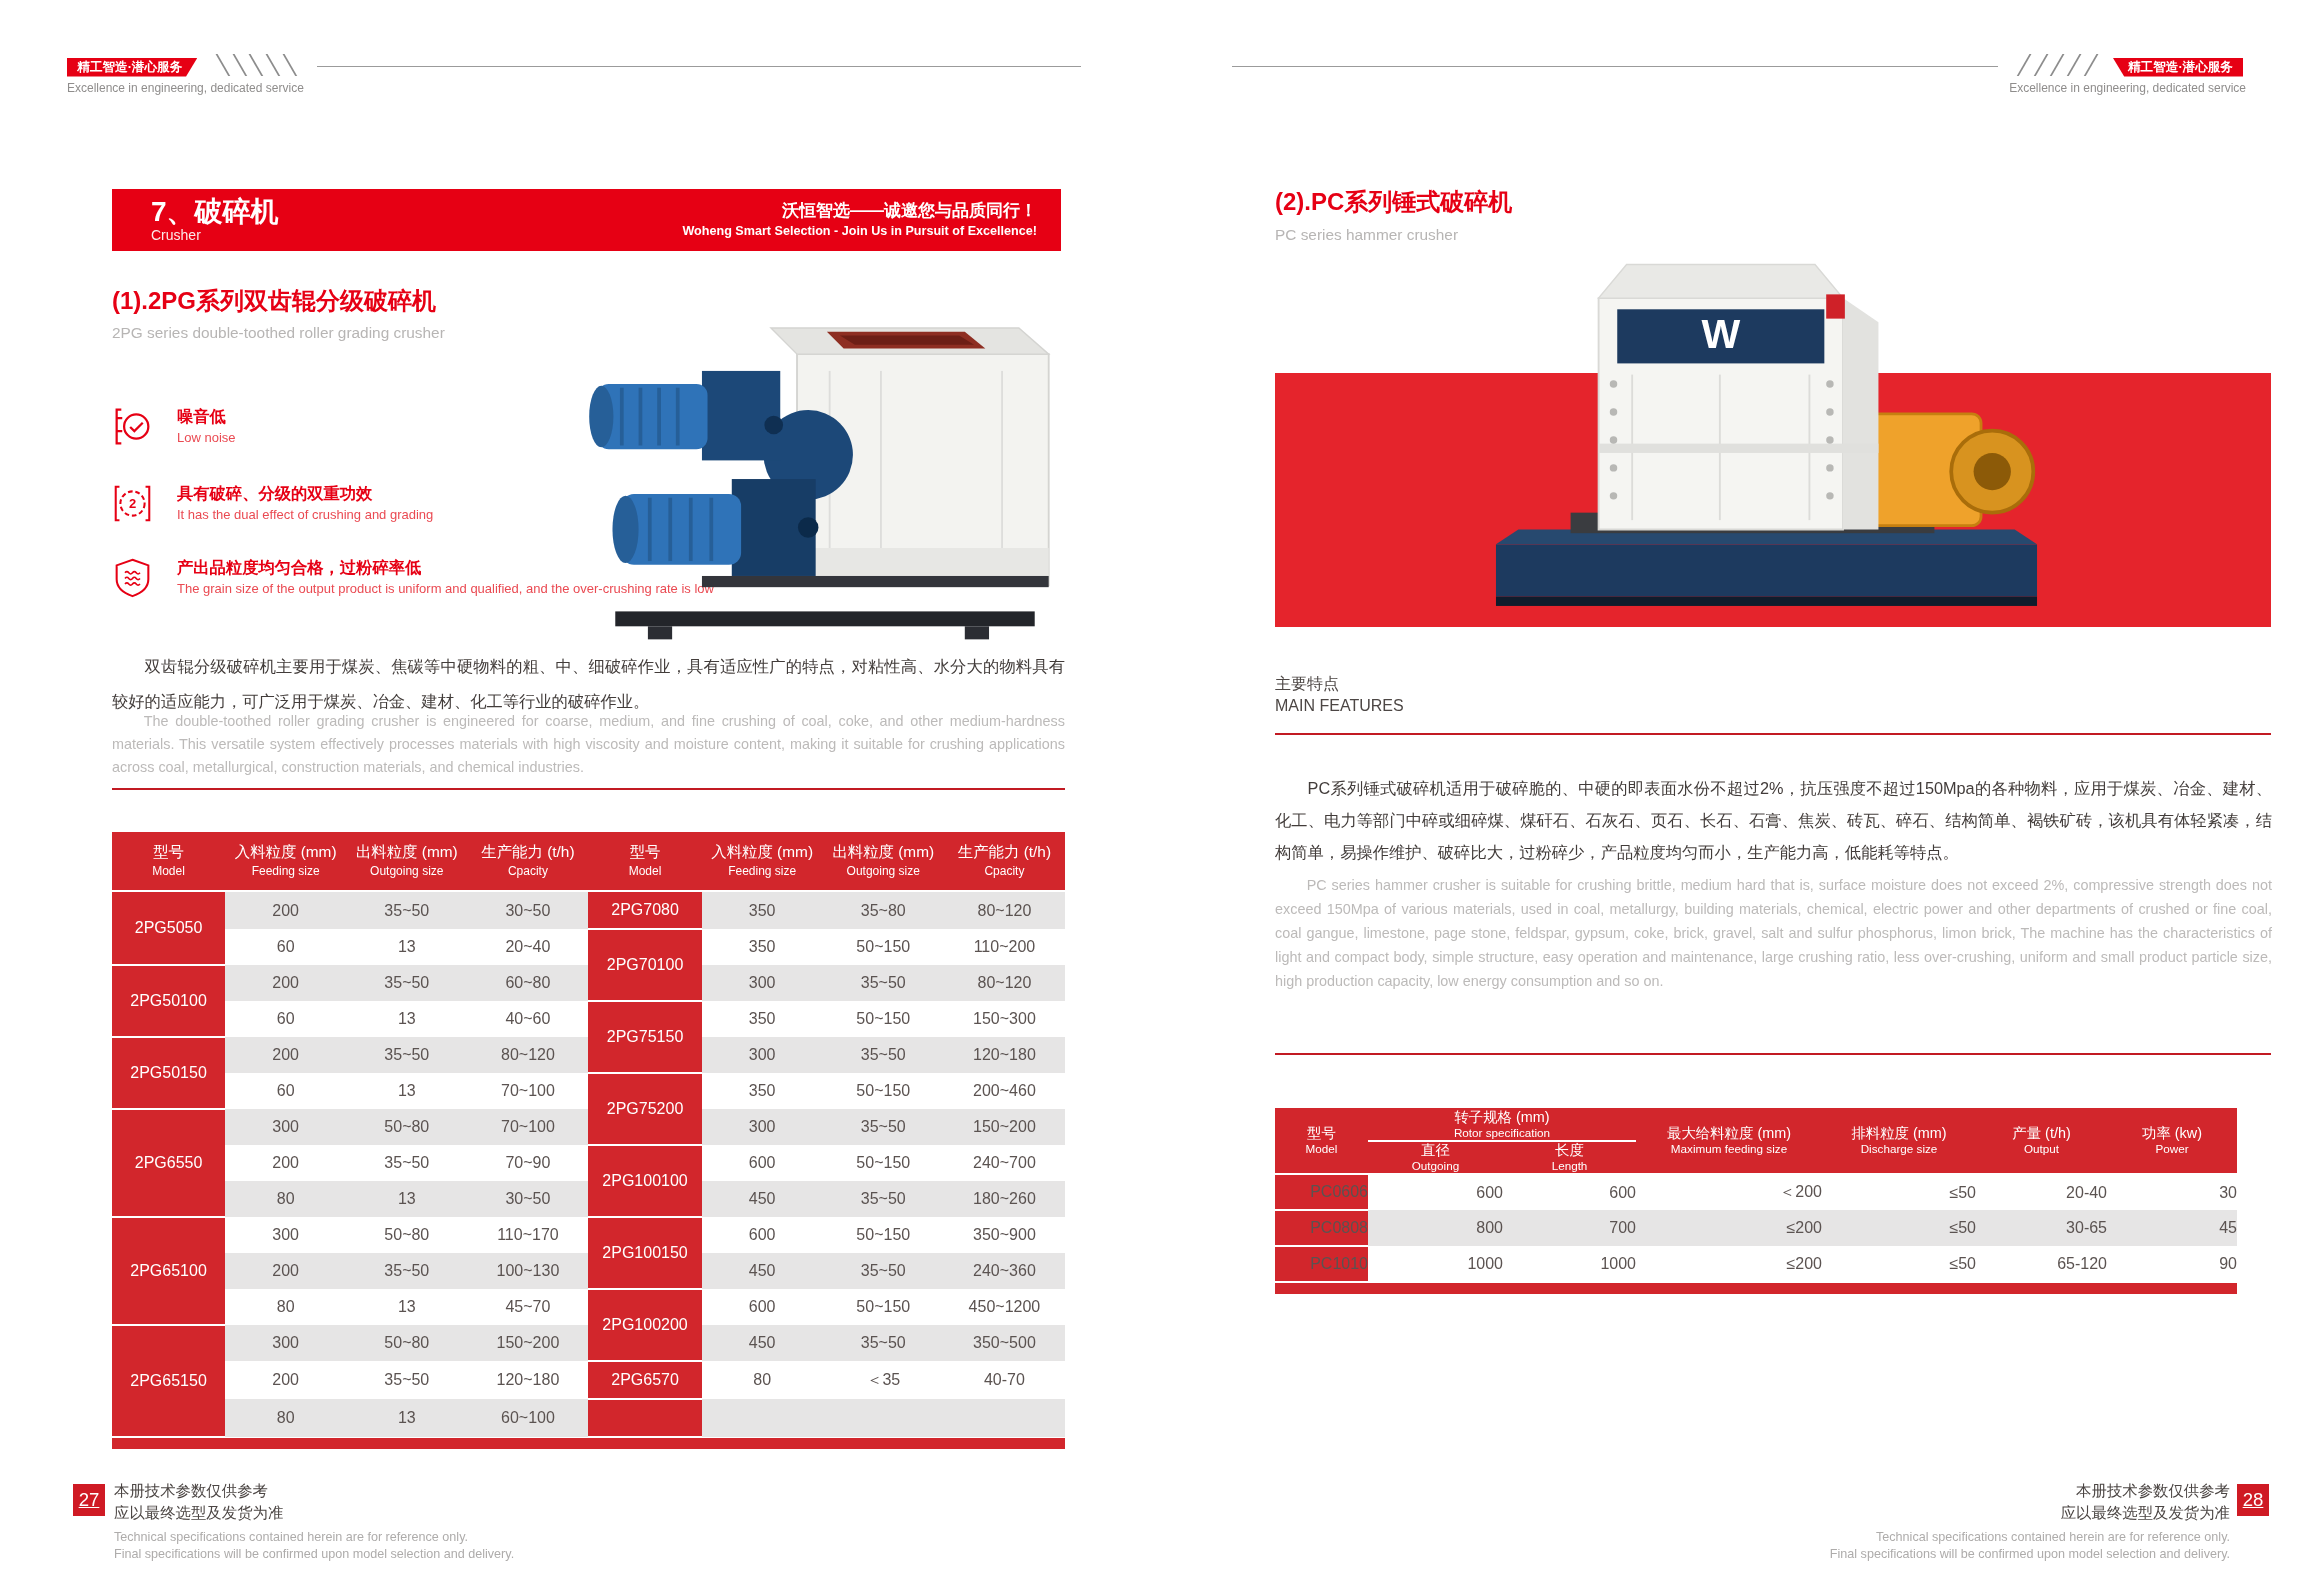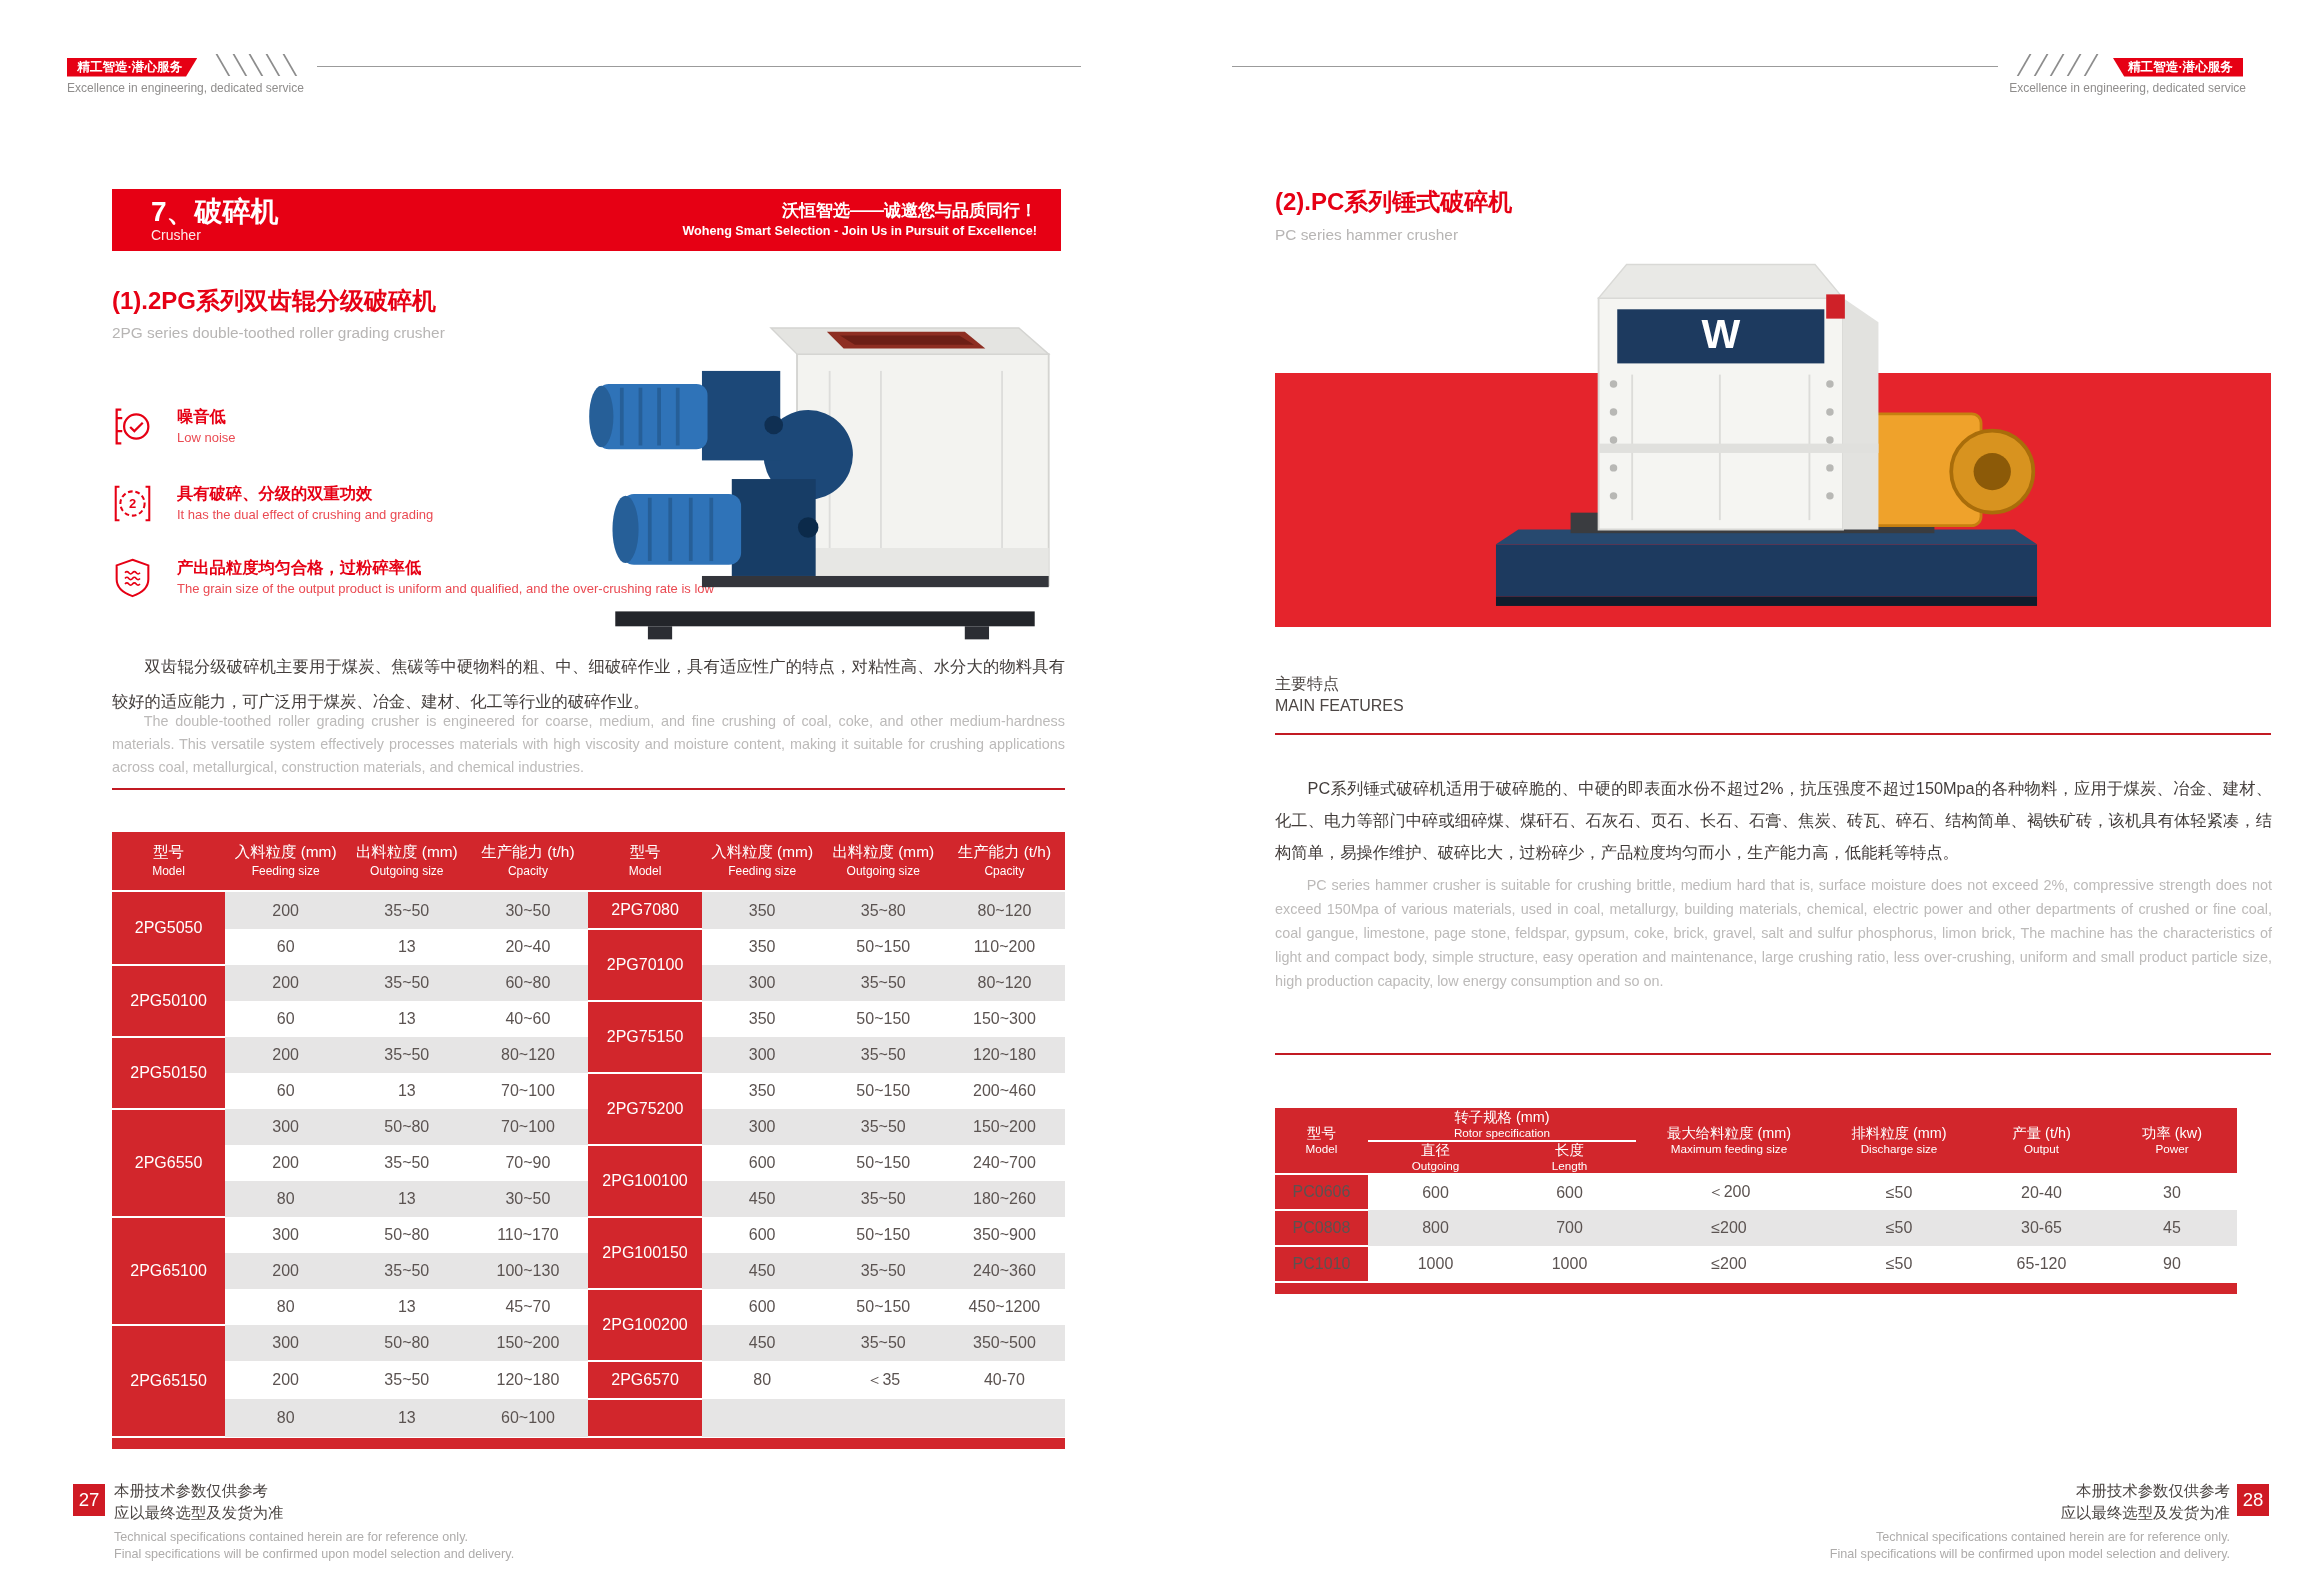--- a/index.html
+++ b/index.html
@@ -43,26 +43,26 @@
   .spec{width:953px;table-layout:fixed;font-size:16px;}
   .spec thead th{background:#d2262c;color:#fff;font-weight:normal;height:58px;padding:0;border-bottom:2.8px solid #fff;}
   .h-zh{font-size:15.4px;line-height:18.6px;} .h-en{font-size:12px;line-height:15px;margin-top:1.9px;}
   .spec td{height:36px;text-align:center;color:#5b5351;padding:0;}
   tr.g td{background:#e6e5e5;} tr.w td{background:#fff;}
   td.model{background:#d2262c !important;color:#fff;border-bottom:2.8px solid #fff;font-size:16px;}
 
   .pcspec{width:962px;table-layout:fixed;font-size:16px;}
   .pcspec thead th{background:#d2262c;color:#fff;font-weight:normal;padding:0;border-bottom:2.8px solid #fff;vertical-align:middle;}
   .pcspec .t1{height:32px;} .pcspec .t2{height:30px;}
-  .pcspec td{height:34px;text-align:center;color:#5b5351;padding:0;}
+  .pcspec td{height:34px;text-align:right;color:#5b5351;padding:0;}
   .ph-zh{font-size:14.4px;line-height:17px;} .ph-en{font-size:11.7px;line-height:14px;}
   .redbar{height:11.2px;background:#d2262c;}
 
   
-  .pgbox{width:32px;height:32px;background:#cf1a24;color:#fff;font-size:18.6px;display:flex;align-items:center;justify-content:center;}
+  .pgbox{width:32px;height:32px;background:#cf1a24;color:#fff;font-size:18.6px;display:flex;align-items:center;justify-content:center;text-decoration:underline;}
   .fzh{font-size:15.4px;color:#4c4644;line-height:22.4px;}
   .fen{font-size:12.6px;color:#aeacab;line-height:17.7px;}
   .tr{text-align:right;}
 
   .mf{font-size:16px;color:#4c4644;line-height:22.4px;}
   .redblock{background:#e5242c;}
   svg text{font-family:"Liberation Sans","DejaVu Sans",sans-serif;}
 </style>
 </head>
 <body>

